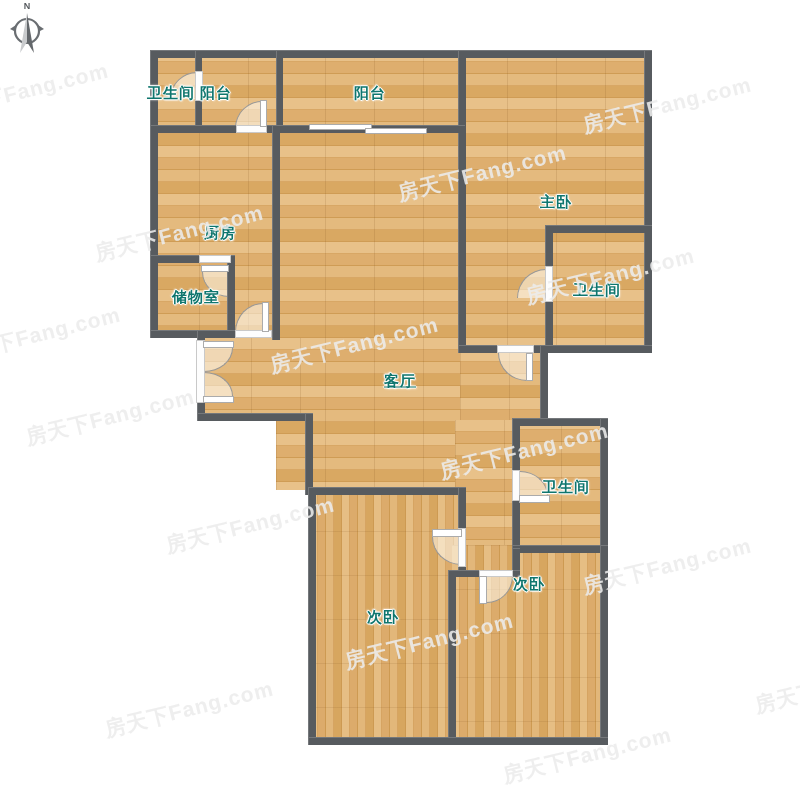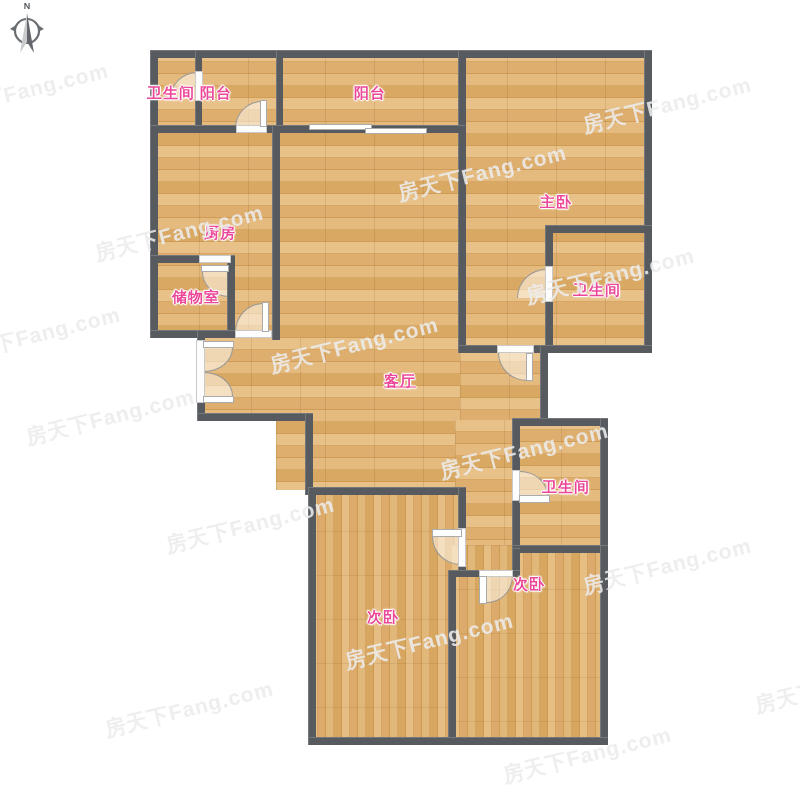--- a/index.html
+++ b/index.html
@@ -30,21 +30,21 @@
   
   .opening{position:absolute;z-index:4;background:#fdfdfd;border:1px solid #c9c9c9;box-sizing:border-box;}
   .leaf{position:absolute;z-index:5;background:#ffffff;border:1px solid #ababab;box-sizing:border-box;}
   .arc{position:absolute;z-index:2;background:rgba(255,249,239,0.55);box-sizing:border-box;}
   .arc.tl{border-top:1px solid #979797;border-left:1px solid #979797;border-radius:100% 0 0 0;}
   .arc.tr{border-top:1px solid #979797;border-right:1px solid #979797;border-radius:0 100% 0 0;}
   .arc.bl{border-bottom:1px solid #979797;border-left:1px solid #979797;border-radius:0 0 0 100%;}
   .arc.br{border-bottom:1px solid #979797;border-right:1px solid #979797;border-radius:0 0 100% 0;}
   
   .room-label{position:absolute;z-index:6;transform:translate(-50%,-50%);
-    font-size:15px;font-weight:bold;color:#ec4899;white-space:nowrap;letter-spacing:1px;
+    font-size:15px;font-weight:bold;color:#0f766e;white-space:nowrap;letter-spacing:1px;
     text-shadow:-1px 0 0 #fff,1px 0 0 #fff,0 -1px 0 #fff,0 1px 0 #fff,1px 1px 2px #fff,-1px -1px 2px #fff;}
   
   .wm{position:absolute;z-index:7;white-space:nowrap;font-size:21px;font-weight:bold;
       letter-spacing:1px;color:rgba(236,236,236,0.88);transform:rotate(-14deg);
       transform-origin:left center;pointer-events:none;}
   
   #compass{position:absolute;left:6px;top:1px;width:42px;height:58px;z-index:8;text-align:center;}
   #compass .n{display:block;font-size:9px;font-weight:bold;color:#55595d;line-height:10px;}
 </style>
 </head>

